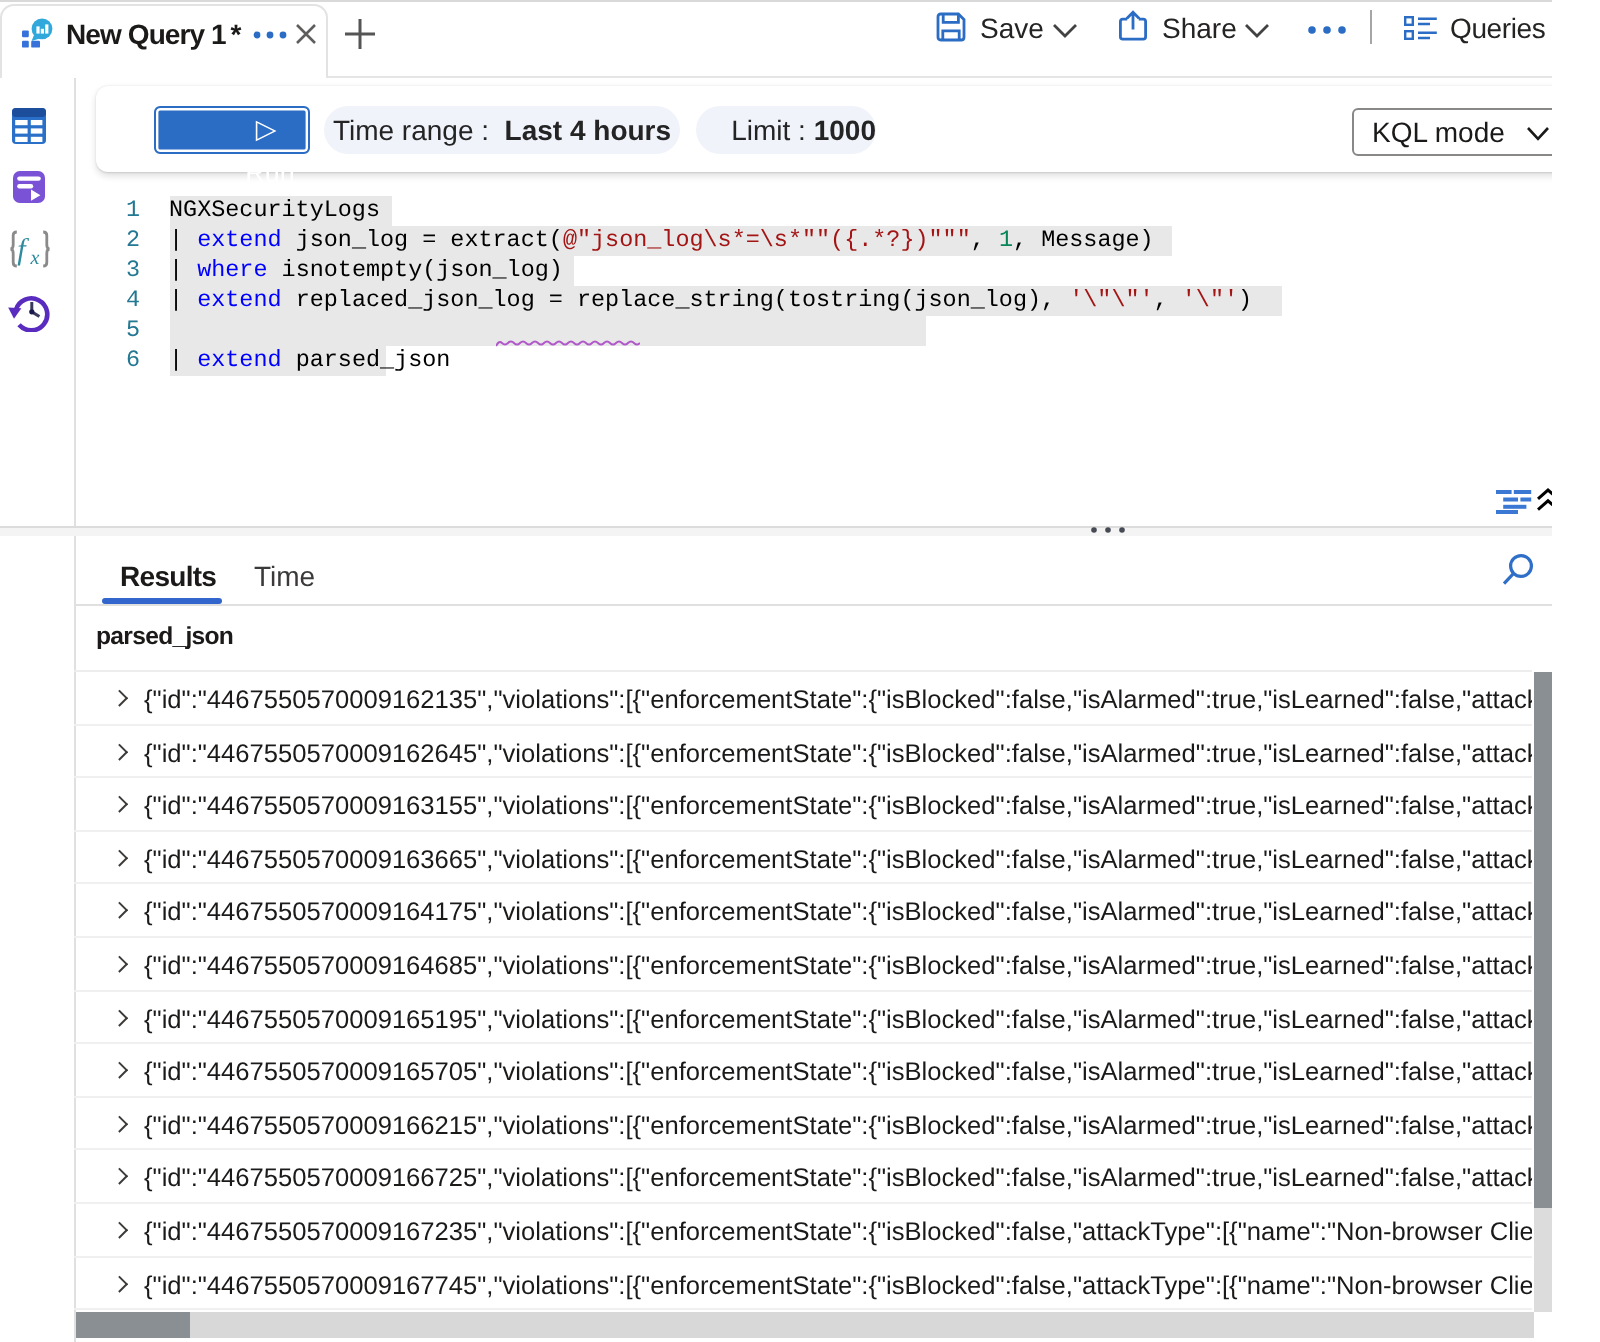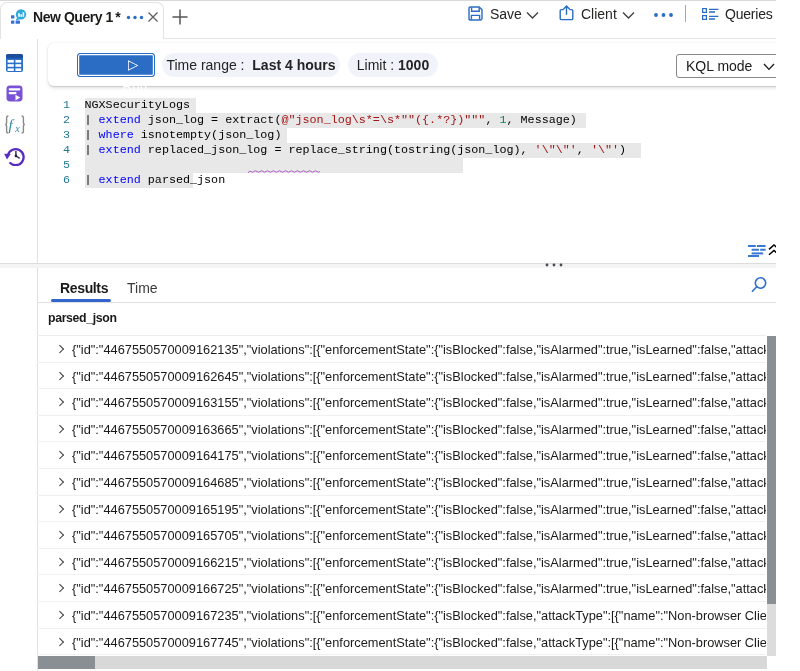--- a/index.html
+++ b/index.html
@@ -13,21 +13,21 @@
 #tabtitle { left:33px; top:9px; font-size:14px; font-weight:bold; color:#1b1a19; letter-spacing:-0.45px; white-space:nowrap; }
 
 #sidebar { left:0; top:39px; width:38px; height:632px; background:#fff; border-right:1px solid #e0e0e0; }
 
 #card { left:48px; top:43px; width:746px; height:43px; background:#fff; border-radius:6px;
   box-shadow:0 1.6px 3.6px rgba(0,0,0,0.13), 0 0.3px 0.9px rgba(0,0,0,0.11); }
 #runbtn { left:29px; top:10px; width:78px; height:24px; background:#2b6cc4; border:1px solid #2b6cc4; border-radius:3px;
   box-shadow: inset 0 0 0 1.2px #ffffff; color:#fff; font-size:13.5px; text-align:center; line-height:22px;padding-left:38px; }
 .pill { background:#f0f3fa; border-radius:12px; height:24px; line-height:24px; font-size:14px; color:#242424; text-align:center; }
 #pill-time { left:114px; top:10px; width:178px; }
-#pill-limit { left:300px; top:10px; width:90px; }
+#pill-limit { left:300px; top:10px; width:90px;text-align:right; }
 #kql { left:628px; top:11px; width:109px; height:24px; border:1px solid #8a8886; border-radius:3px; font-size:14px; color:#1b1a19; line-height:22px; padding-left:9px; }
 
 #editor-right-border { left:787px; top:87px; width:1px; height:176px; background:#e3e3e3; }
 .ln { position:absolute; width:16px; text-align:right; font-family:"Liberation Mono", monospace; font-size:11.7px; color:#237893; line-height:15px; }
 .code { position:absolute; left:84.5px; font-family:"Liberation Mono", monospace; font-size:11.72px; line-height:15px; color:#000; white-space:pre; }
 .sel { position:absolute; left:85px; height:15px; background:#e8e8e8; }
 .kw { color:#0000ff; }
 .str { color:#a31515; }
 .num { color:#098658; }
 
@@ -88,21 +88,21 @@
   </svg>
   <div class="abs" style="left:490px;top:6px;font-size:14px;color:#252423;white-space:nowrap">Save</div>
   <svg class="abs" style="left:526px;top:11px" width="13" height="9" viewBox="0 0 13 9">
     <path d="M1 1.5 L6.5 7 L12 1.5" fill="none" stroke="#424242" stroke-width="1.4"></path>
   </svg>
 
   <svg class="abs" style="left:559px;top:5px" width="15" height="16" viewBox="0 0 15 16">
     <path d="M4.6 4.6 L2.4 4.6 Q1.2 4.6 1.2 5.8 L1.2 13.4 Q1.2 14.6 2.4 14.6 L12.6 14.6 Q13.8 14.6 13.8 13.4 L13.8 5.8 Q13.8 4.6 12.6 4.6 L10.4 4.6" fill="none" stroke="#2b6cc4" stroke-width="1.4"></path>
     <path d="M7.5 9.8 L7.5 1.4 M4.4 4.2 L7.5 1.1 L10.6 4.2" fill="none" stroke="#2b6cc4" stroke-width="1.4"></path>
   </svg>
-  <div class="abs" style="left:581px;top:6px;font-size:14px;color:#252423;white-space:nowrap">Client</div>
+  <div class="abs" style="left:581px;top:6px;font-size:14px;color:#252423;white-space:nowrap">Share</div>
   <svg class="abs" style="left:622px;top:11px" width="13" height="9" viewBox="0 0 13 9">
     <path d="M1 1.5 L6.5 7 L12 1.5" fill="none" stroke="#424242" stroke-width="1.4"></path>
   </svg>
   <svg class="abs" style="left:653px;top:12px" width="21" height="6" viewBox="0 0 21 6">
     <circle cx="3" cy="3" r="1.9" fill="#2b6cc4"></circle>
       <circle cx="10.5" cy="3" r="1.9" fill="#2b6cc4"></circle>
       <circle cx="18" cy="3" r="1.9" fill="#2b6cc4"></circle>
   </svg>
   <div class="abs" style="left:685px;top:5px;width:1px;height:17px;background:#a6a6a6"></div>
 

